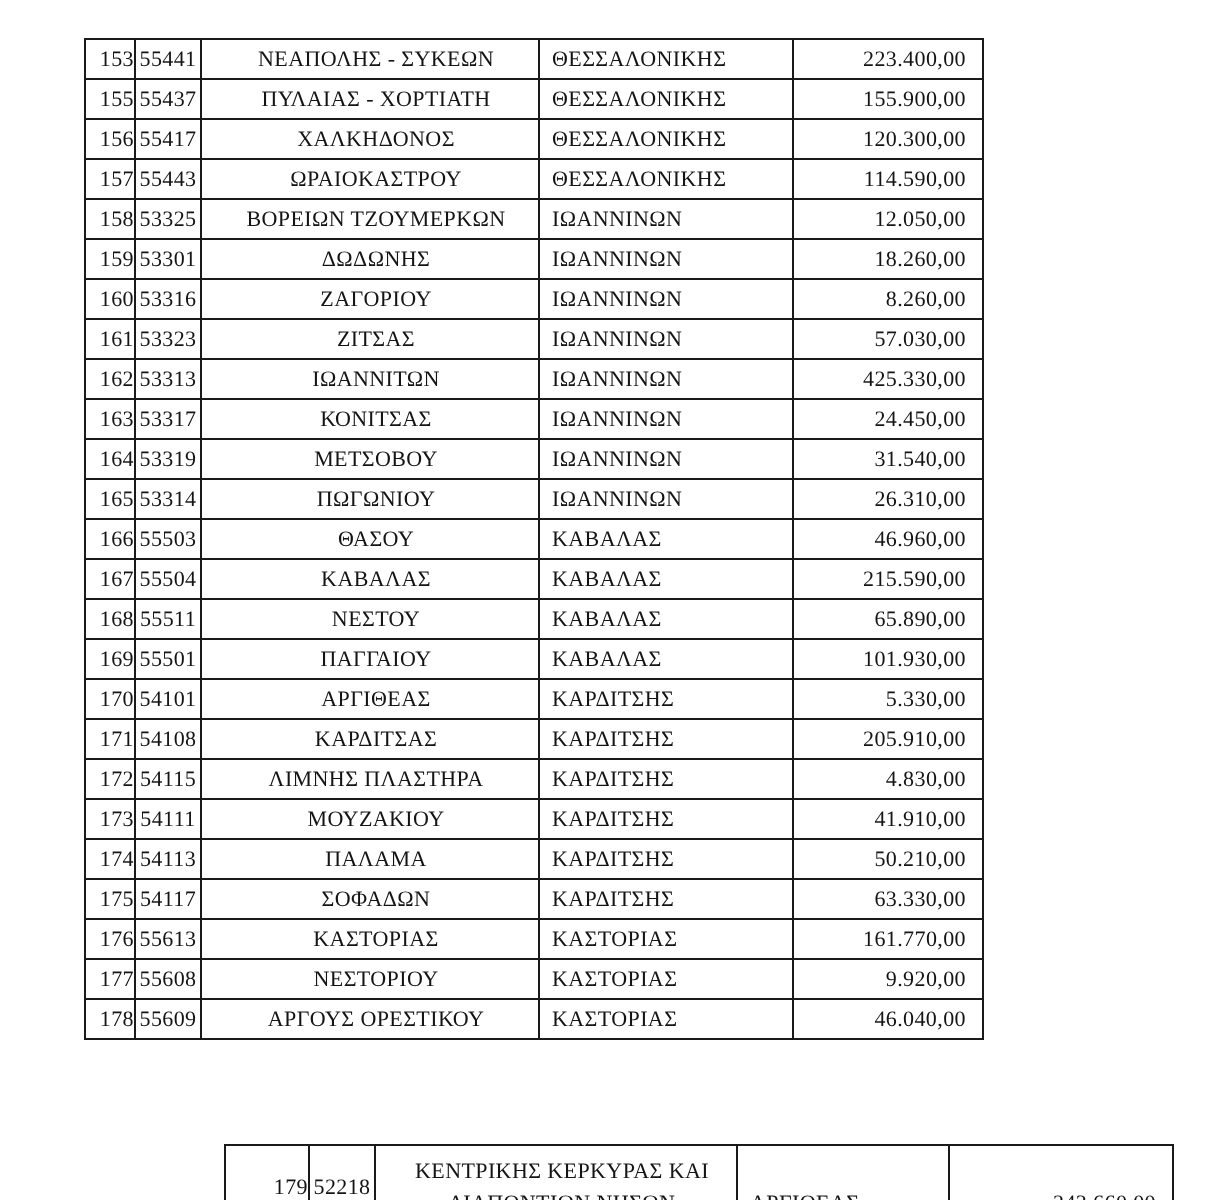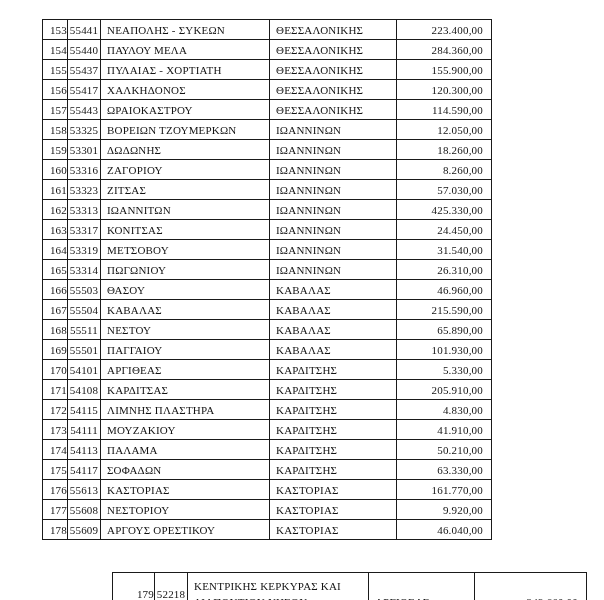--- a/index.html
+++ b/index.html
@@ -47,21 +47,21 @@
     top: 572px;
   }
   .footer-table-wrap table {
     width: 474px;
   }
   .footer-table-wrap td {
     height: 35px;
   }
   .col-num    { text-align: right;  padding-right: 0; }
   .col-code   { text-align: center; }
-  .col-name   { text-align: left;   padding-left: 6px; }
+  .col-name   { text-align: center;   padding-left: 6px; }
   .col-region { text-align: left;   padding-left: 6px; }
   .col-amount { text-align: right;  padding-right: 8px; }
   .footer-name-cell {
     white-space: normal;
     vertical-align: middle;
     line-height: 16px;
   }
   .footer-bottom {
     vertical-align: bottom;
     padding-bottom: 6px;
@@ -81,27 +81,20 @@
         <col style="width:127px">
         <col style="width:95px">
       </colgroup>
       <tbody>
           <tr>
             <td class="col-num">153</td>
             <td class="col-code">55441</td>
             <td class="col-name">ΝΕΑΠΟΛΗΣ - ΣΥΚΕΩΝ</td>
             <td class="col-region">ΘΕΣΣΑΛΟΝΙΚΗΣ</td>
             <td class="col-amount">223.400,00</td>
-          </tr>
-          <tr>
-            <td class="col-num">154</td>
-            <td class="col-code">55440</td>
-            <td class="col-name">ΠΑΥΛΟΥ ΜΕΛΑ</td>
-            <td class="col-region">ΘΕΣΣΑΛΟΝΙΚΗΣ</td>
-            <td class="col-amount">284.360,00</td>
           </tr>
           <tr>
             <td class="col-num">155</td>
             <td class="col-code">55437</td>
             <td class="col-name">ΠΥΛΑΙΑΣ - ΧΟΡΤΙΑΤΗ</td>
             <td class="col-region">ΘΕΣΣΑΛΟΝΙΚΗΣ</td>
             <td class="col-amount">155.900,00</td>
           </tr>
           <tr>
             <td class="col-num">156</td>

